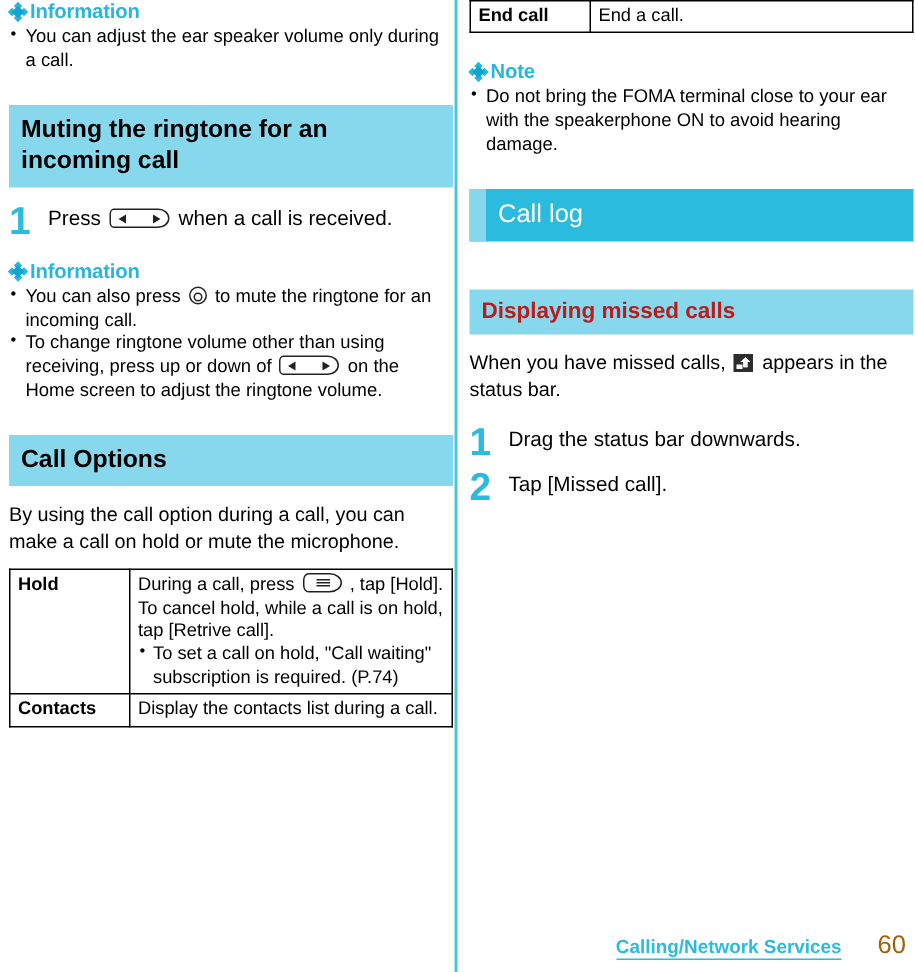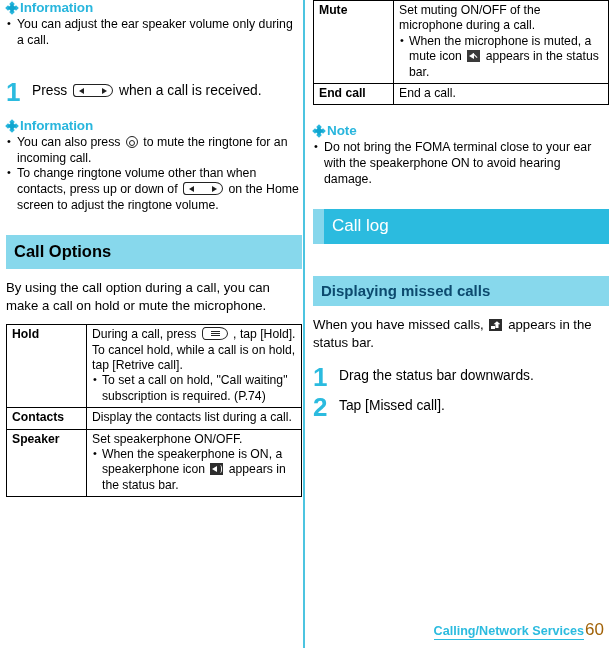--- a/index.html
+++ b/index.html
@@ -89,21 +89,21 @@
     background: #87d8ec;
     color: #000;
     font-weight: bold;
     font-size: 16.5px;
     line-height: 21px;
     padding: 6px 8px 7px 8px;
     margin: 0;
   }
   .h-small {
     background: #87d8ec;
-    color: #0c4a6e;
+    color: #b91c1c;
     font-weight: bold;
     font-size: 15px;
     line-height: 19px;
     padding: 5px 8px 6px 8px;
     margin: 0;
   }
   .h-dark {
     background: #2bbbdf;
     color: #ffffff;
     font-weight: normal;
@@ -340,21 +340,21 @@
     line-height: 15.4px;
     padding-left: 10px;
   }
 
   
   .footer {
     position: absolute;
     right: 6px; bottom: 8px;
     display: flex;
     align-items: baseline;
-    gap: 1px;
+    gap: 24px;
     text-align: right;
   }
   .footer-title {
     color: #2bbbdf;
     font-weight: bold;
     font-size: 12.6px;
     border-bottom: 1.6px solid #2bbbdf;
     padding-bottom: 1px;
   }
   .footer-page {
@@ -389,20 +389,21 @@
         </span>
         <span>Information</span>
       </div>
       <ul class="bul">
         <li>You can adjust the ear speaker volume only during a call.</li>
       </ul>
     </div>
 
     <div class="sp22"></div>
 
+    <div class="h-light">Muting the ringtone for an incoming call</div>
 
     <div class="sp10"></div>
 
     <div class="step">
       <div class="step-num">1</div>
       <div class="step-txt">
         <span>Press</span>
         <span class="key-vol"></span>
         <span>when a call is received.</span>
       </div>
@@ -421,21 +422,21 @@
         </span>
         <span>Information</span>
       </div>
       <ul class="bul">
         <li>
           <span>You can also press</span>
           <span class="key-round"></span>
           <span>to mute the ringtone for an incoming call.</span>
         </li>
         <li>
-          <span>To change ringtone volume other than when contacts, press up or down of</span>
+          <span>To change ringtone volume other than using receiving, press up or down of</span>
           <span class="key-vol"></span>
           <span>on the Home screen to adjust the ringtone volume.</span>
         </li>
       </ul>
     </div>
 
     <div class="sp22"></div>
 
     <div class="h-light">Call Options</div>
 
@@ -455,55 +456,29 @@
             <span>, tap [Hold]. To cancel hold, while a call is on hold, tap [Retrive call].</span>
             <ul class="bul">
               <li>To set a call on hold, "Call waiting" subscription is required. (P.74)</li>
             </ul>
           </td>
         </tr>
         <tr>
           <td class="k">Contacts</td>
           <td>Display the contacts list during a call.</td>
         </tr>
-        <tr>
-          <td class="k">Speaker</td>
-          <td>
-            <span>Set speakerphone ON/OFF.</span>
-            <ul class="bul">
-              <li>
-                <span>When the speakerphone is ON, a speakerphone icon</span>
-                <span class="sb-icon sb-speaker"></span>
-                <span>appears in the status bar.</span>
-              </li>
-            </ul>
-          </td>
-        </tr>
       </tbody>
     </table>
 
   </div>
 
   <div class="col col-right">
 
     <table class="opt">
       <tbody>
-        <tr>
-          <td class="k">Mute</td>
-          <td>
-            <span>Set muting ON/OFF of the microphone during a call.</span>
-            <ul class="bul">
-              <li>
-                <span>When the microphone is muted, a mute icon</span>
-                <span class="sb-icon sb-mute"></span>
-                <span>appears in the status bar.</span>
-              </li>
-            </ul>
-          </td>
-        </tr>
         <tr>
           <td class="k">End call</td>
           <td>End a call.</td>
         </tr>
       </tbody>
     </table>
 
     <div class="sp18"></div>
 
     <div>

